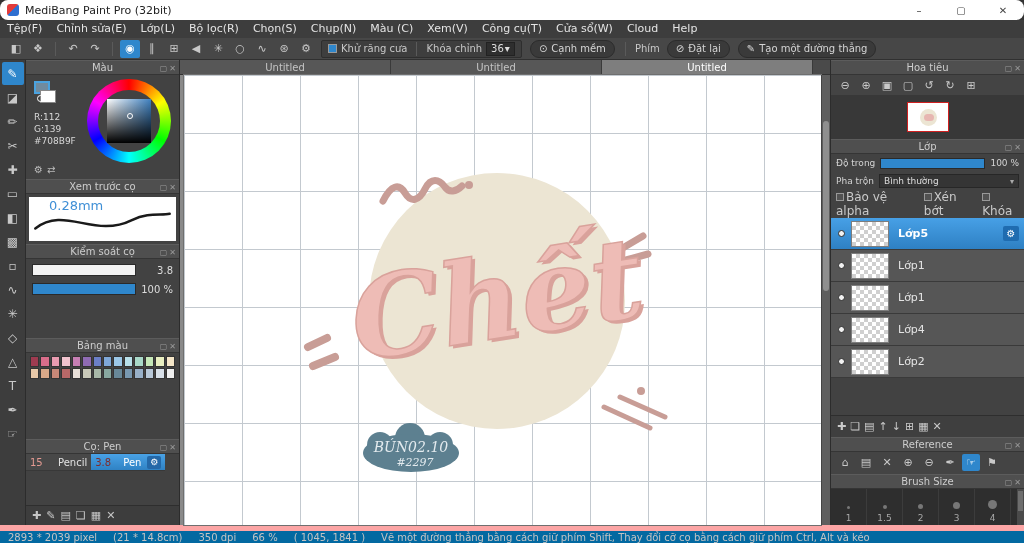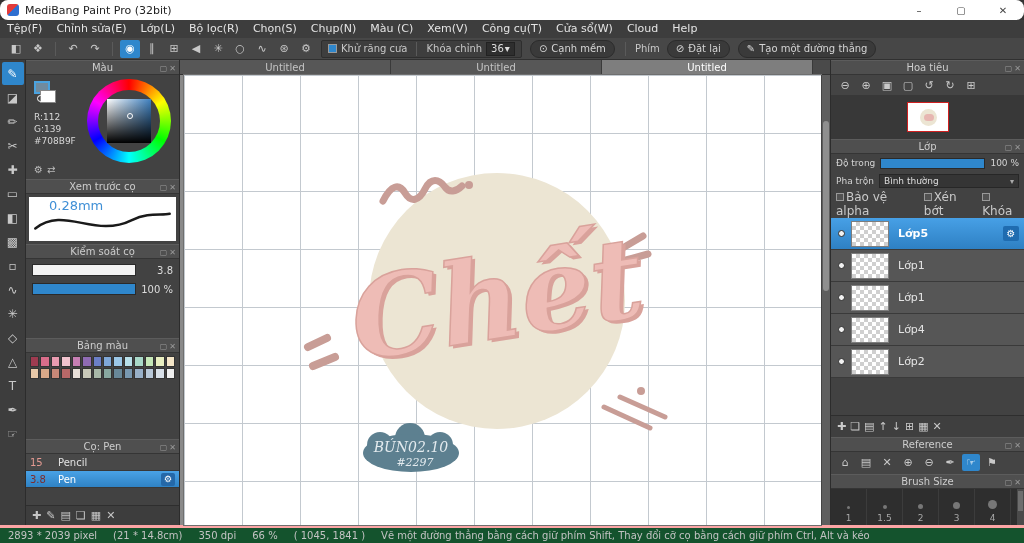--- a/index.html
+++ b/index.html
@@ -69,21 +69,21 @@
   .sbar { height:12px; width:104px; border:1px solid #2a2a2a; }
   .sbar.w { background:#f2f2f2; }
   .sval { color:#ddd; font-size:10px; margin-left:auto; }
 
   .gapflex { flex:1; }
 
   .palette-content { height:86px; flex:0 0 86px; padding:3px 4px; }
   .swgrid { display:grid; grid-template-columns:repeat(14,1fr); gap:1px; }
   .sw { height:11px; border:1px solid #333; }
 
-  .brushlist { flex:0 0 51px; display:flex; flex-direction:column; }
+  .brushlist { flex:0 0 51px; display:flex; flex-direction:row; }
   .brushrow { height:17px; display:flex; align-items:center; gap:6px; padding:0 4px; color:#e2e2e2; font-size:10px; border-bottom:1px solid #383838; background:#484848; }
   .brushrow.sel { background:linear-gradient(#49a2e6,#2f82c4); color:#fff; }
   .bnum { width:22px; text-align:left; }
   .bnum.pink { color:#e59a92; } .bnum.dark { color:#7e2c2c; } .bnum.gray { color:#d8d8d8; }
   .bgear { margin-left:auto; width:14px; height:13px; background:#2468a8; border-radius:2px; color:#fff; font-size:9px; display:flex; align-items:center; justify-content:center; }
 
   .lp-bottom { flex:0 0 20px; display:flex; align-items:center; gap:5px; padding:0 6px; background:#3d3d3d; border-top:1px solid #2e2e2e; color:#c5c5c5; font-size:11px; }
 
   
   .canvasarea { flex:1; display:flex; flex-direction:column; min-width:0; background:#4a4a4a; }
@@ -132,21 +132,21 @@
   .ricn { width:18px; height:17px; display:flex; align-items:center; justify-content:center; border-radius:2px; }
   .ricn.sel { background:#2f87cc; color:#fff; }
 
   .bsizes { flex:1; background:#2e2e2e; display:flex; position:relative; min-height:34px; }
   .bscell { width:36px; border-right:1px solid #3c3c3c; display:flex; flex-direction:column; align-items:center; justify-content:flex-end; padding-bottom:2px; color:#a8a8a8; font-size:9px; }
   .bdot { border-radius:50%; background:#777; margin-bottom:4px; }
   .bscroll { position:absolute; right:0; top:0; bottom:0; width:7px; background:#4a4a4a; }
   .bscroll i { position:absolute; left:1px; right:1px; top:2px; height:20px; background:#6e6e6e; display:block; }
 
   
-  .statusbar { height:18px; background:#14532d; border-top:3px solid #fca5a5; display:flex; align-items:center; gap:16px; padding:0 8px; color:#c3c3c3; font-size:10px; white-space:nowrap; overflow:hidden; }
+  .statusbar { height:18px; background:#0369a1; border-top:6px solid #fca5a5; display:flex; align-items:center; gap:16px; padding:0 8px; color:#c3c3c3; font-size:10px; white-space:nowrap; overflow:hidden; }
 </style>
 </head>
 <body>
 
 <div class="app">
 
   <div class="titlebar">
     <span class="appicon"></span>
     <span>MediBang Paint Pro (32bit)</span>
     <div class="wbtns">

